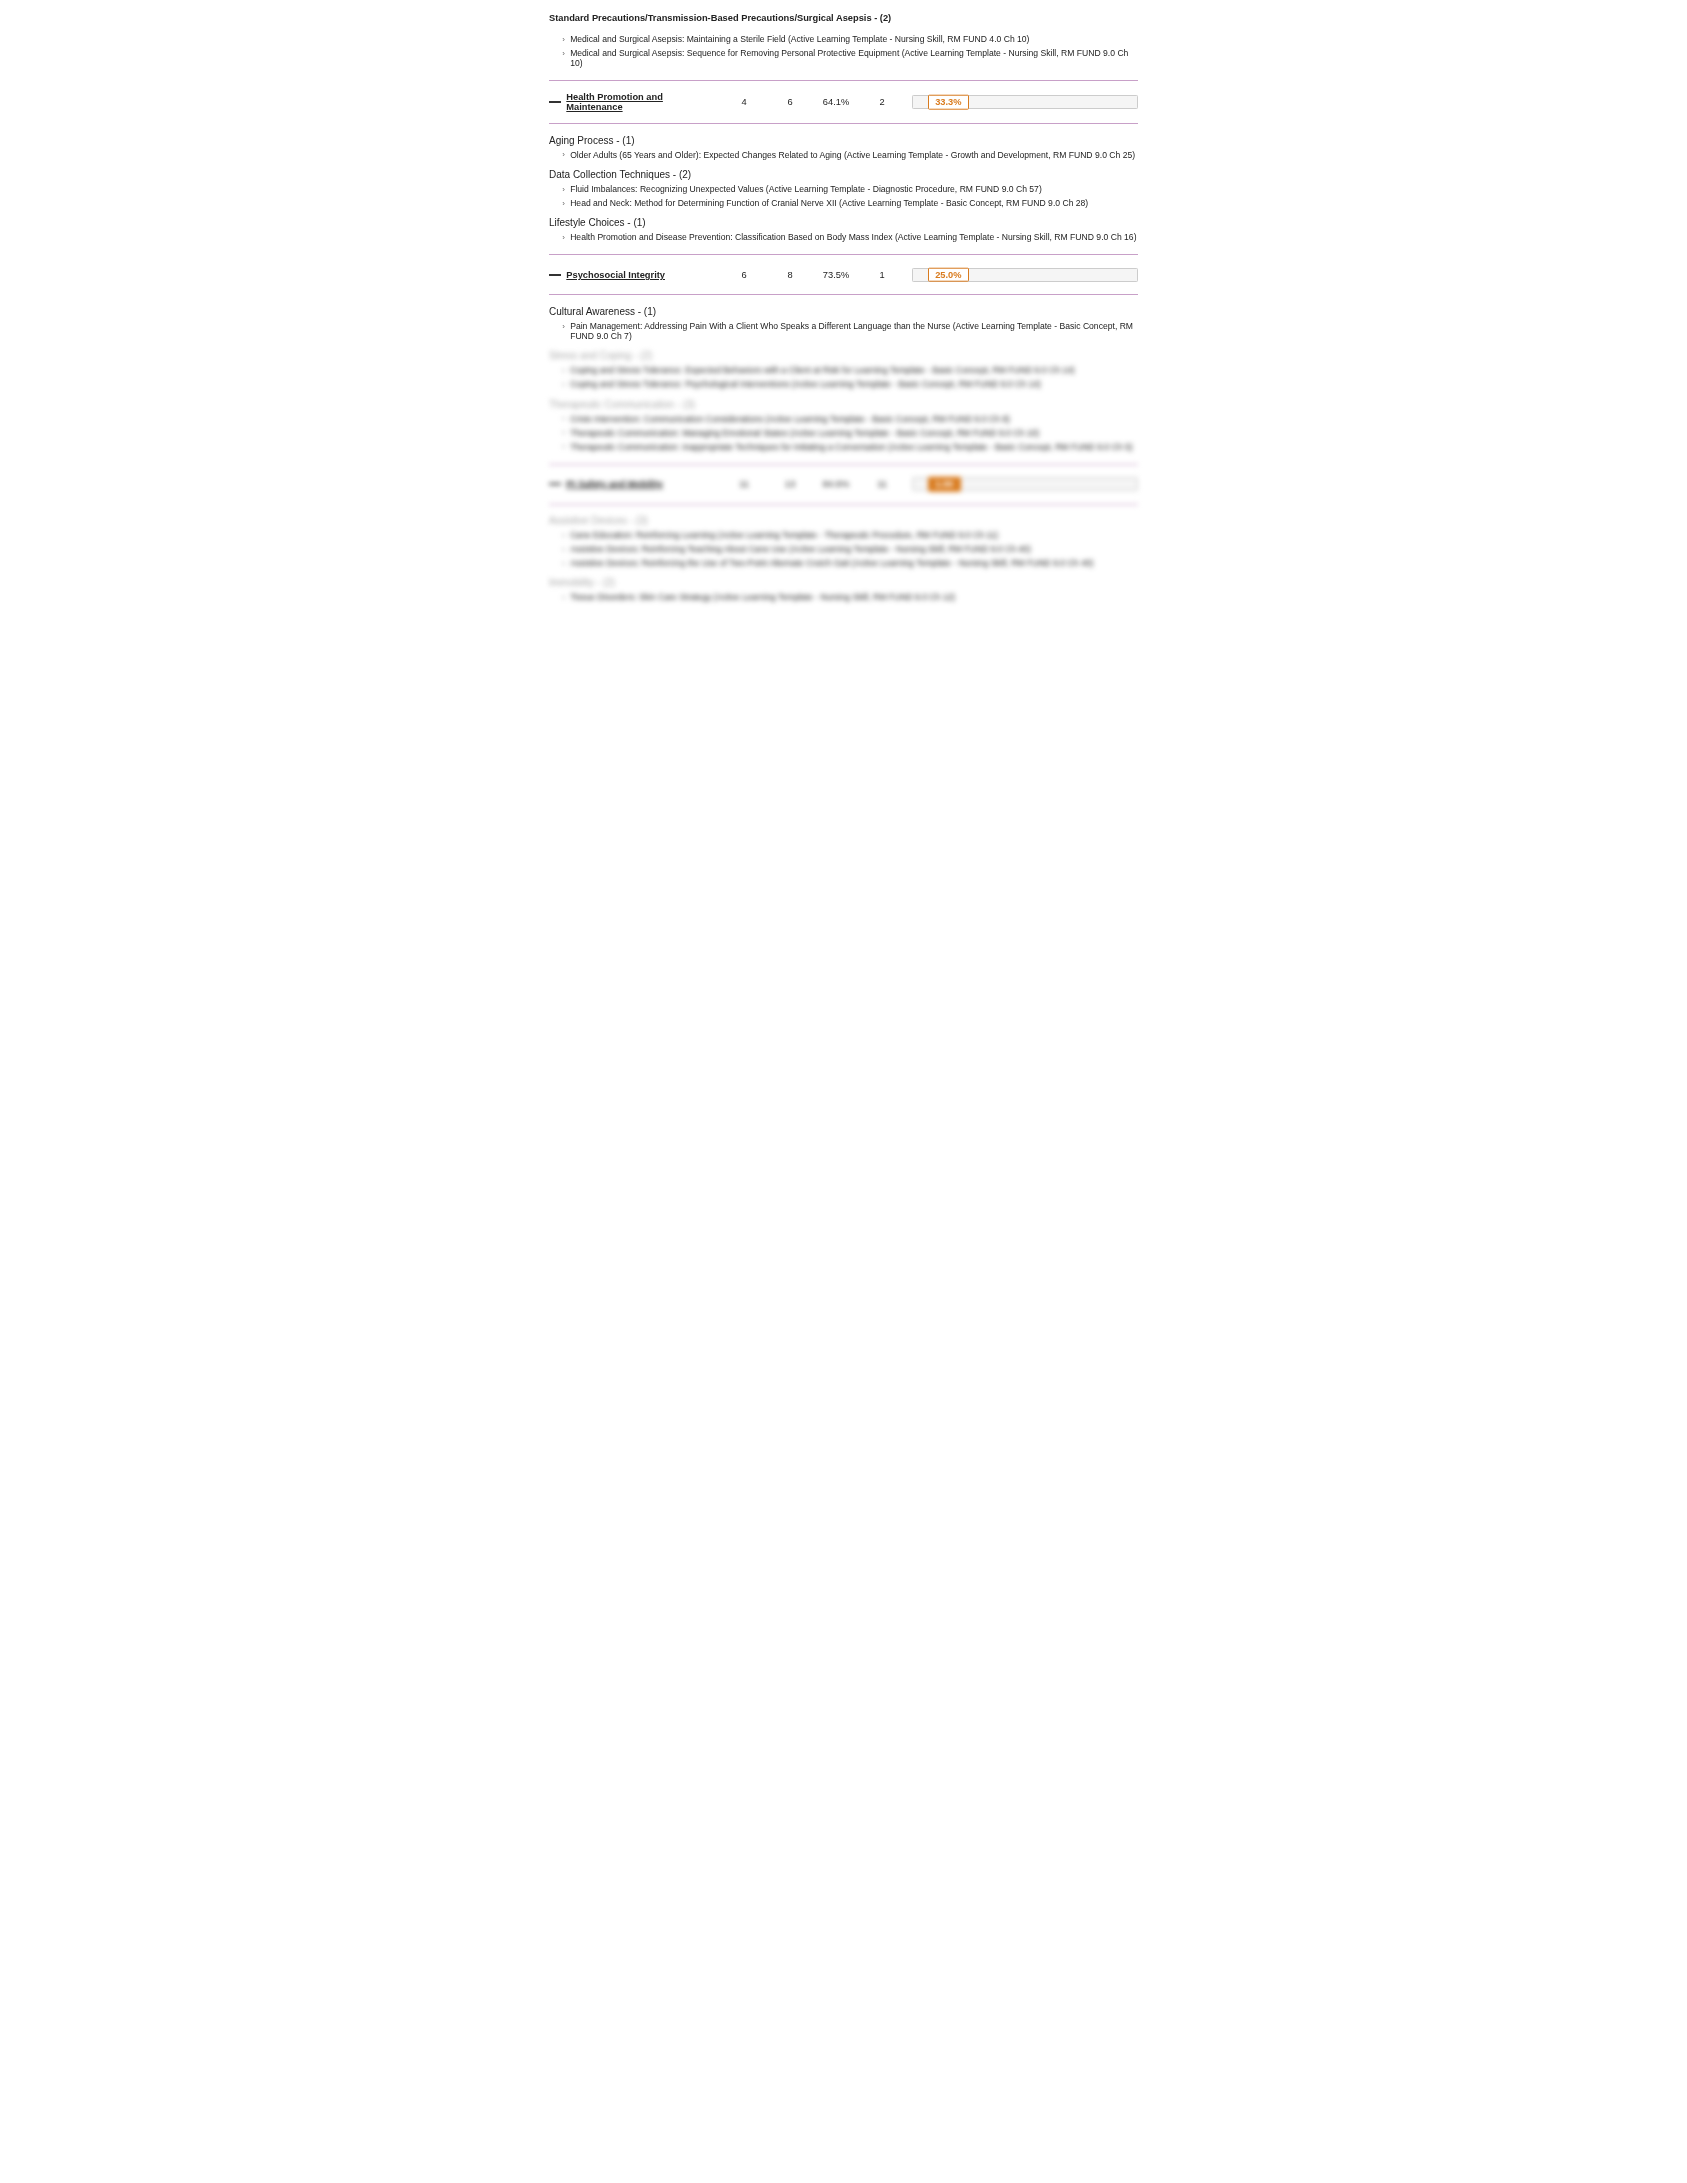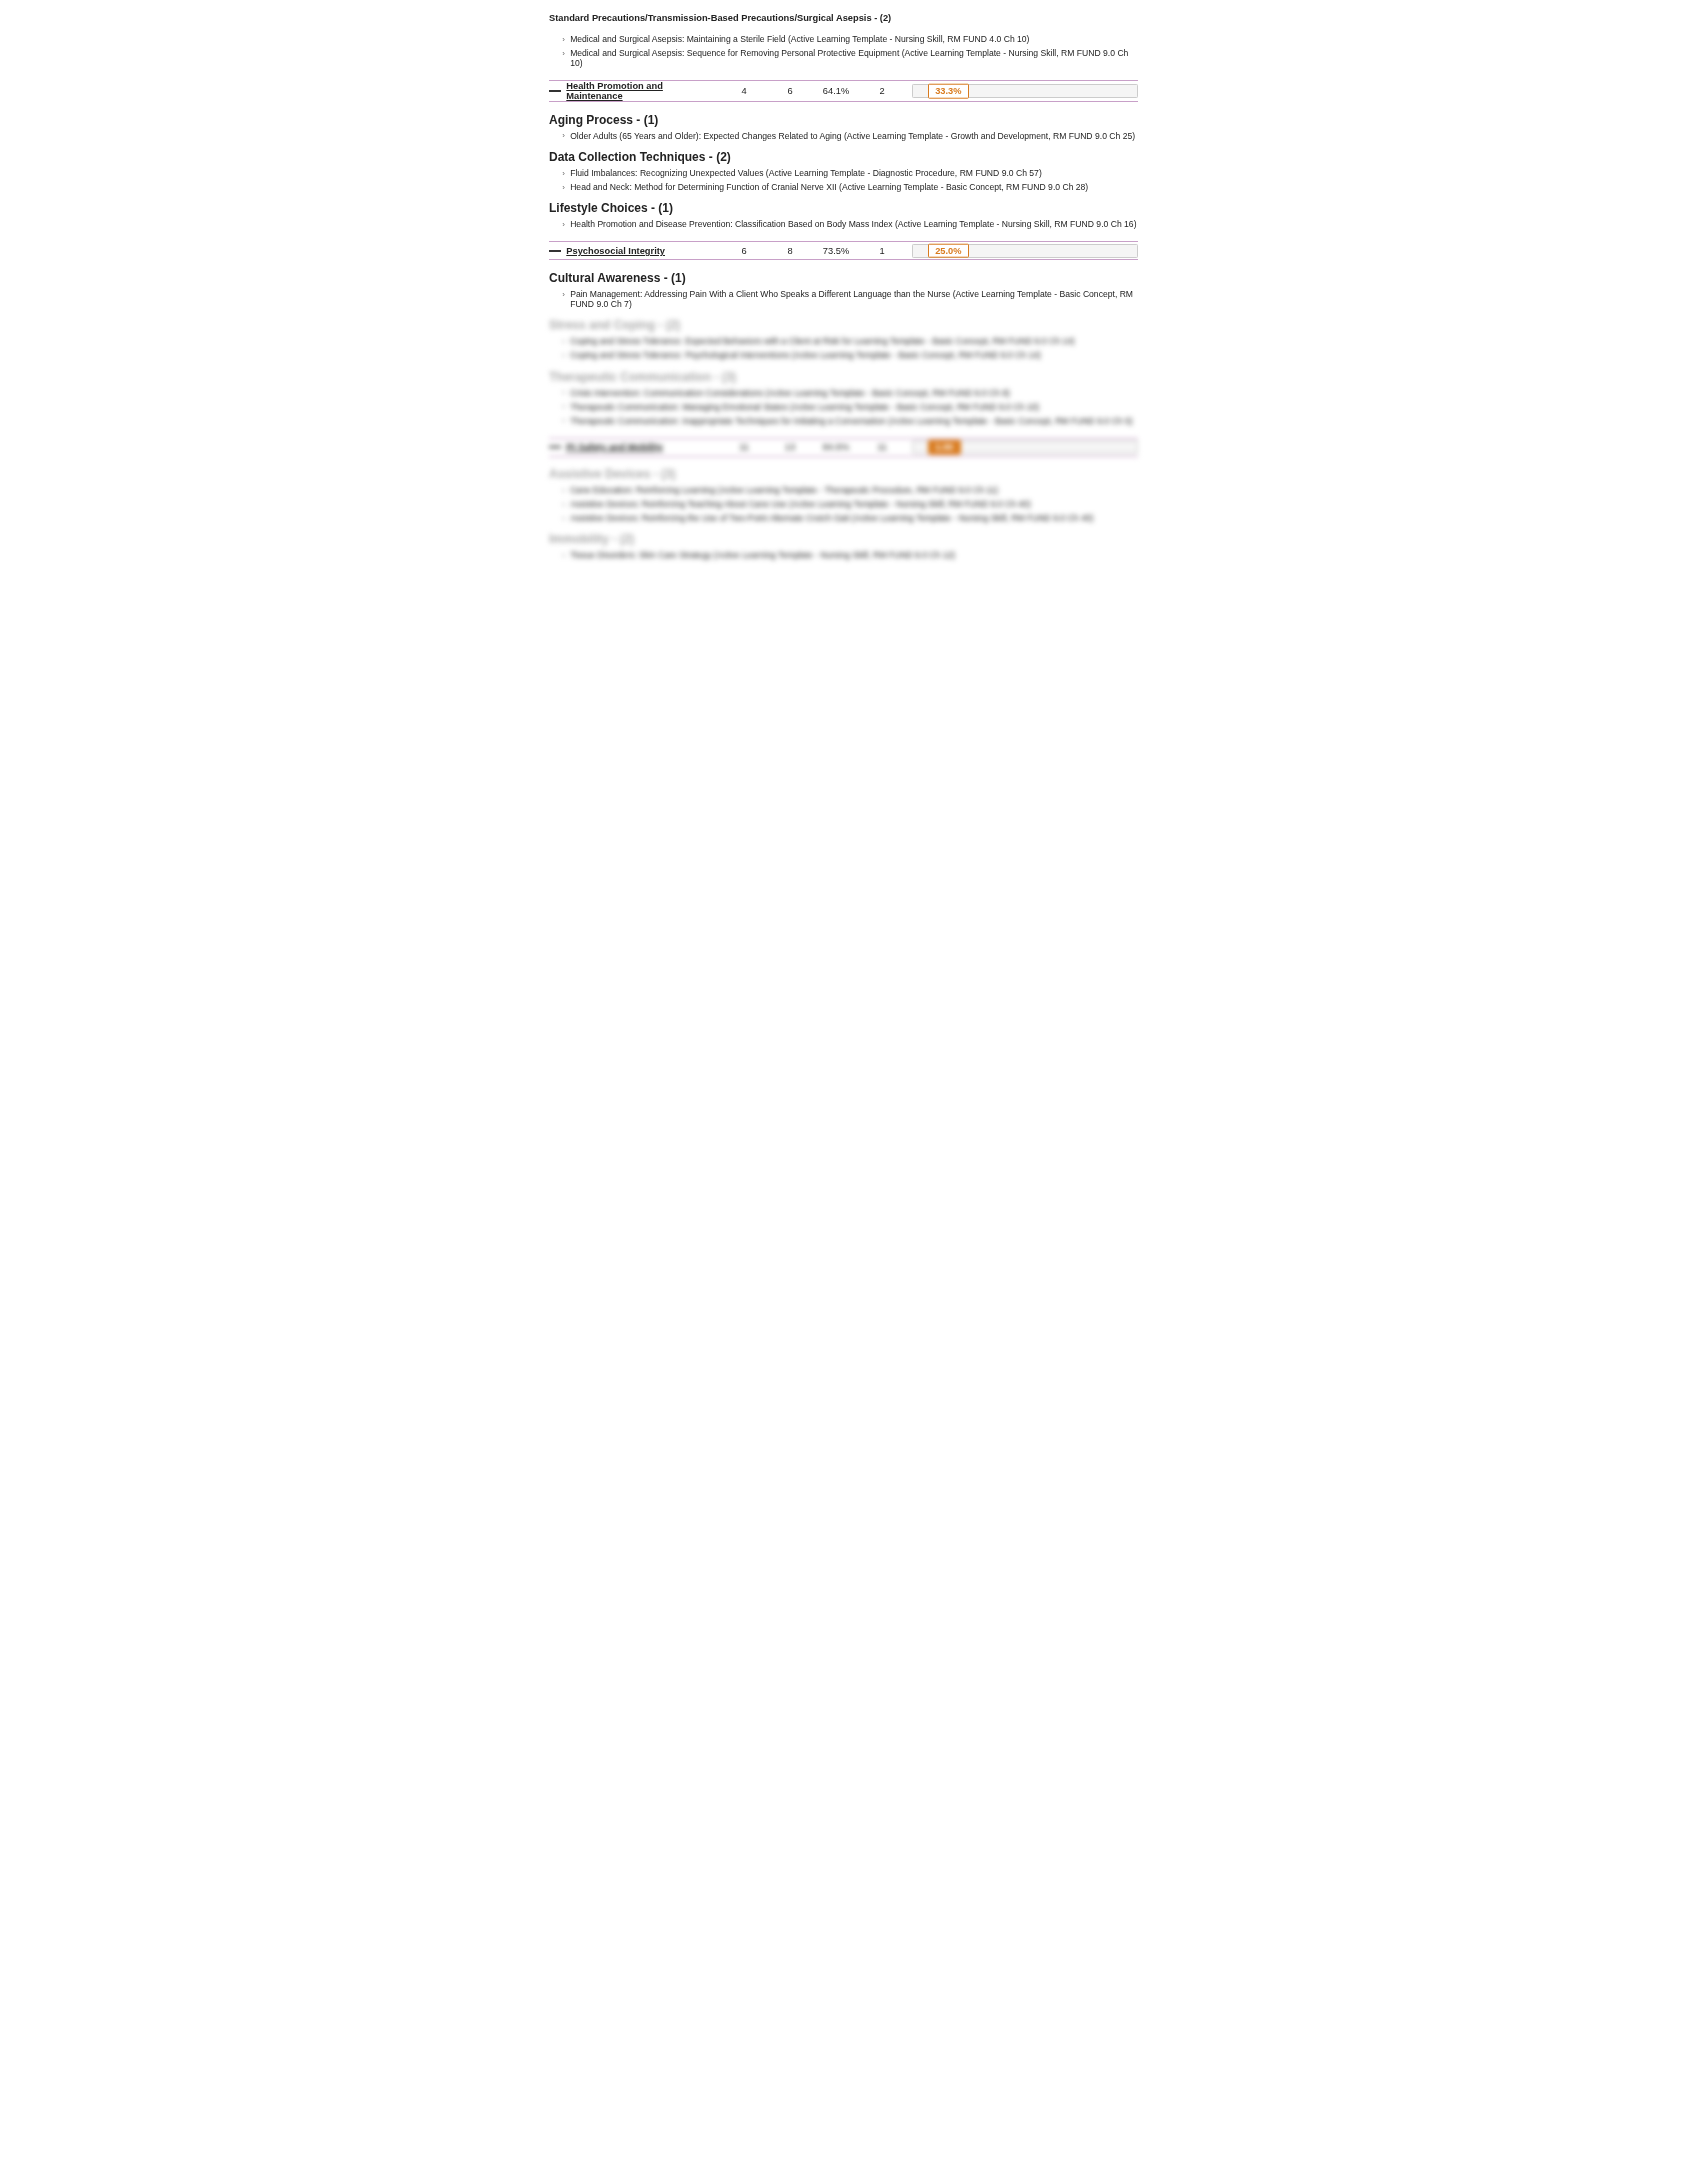--- a/index.html
+++ b/index.html
@@ -35,21 +35,21 @@
       font-size: 8px;
       margin-top: 0.7px;
     }
 
     
     .category-row {
       display: flex;
       align-items: center;
       border-top: 0.7px solid #c8a0c8;
       border-bottom: 0.7px solid #c8a0c8;
-      padding: 0 0;
+      padding: 11px 0;
       margin: 12px 0 10.6px 0;
     }
     .category-row-left {
       display: flex;
       align-items: center;
       flex: 0 0 172px;
     }
     .category-row-dash {
       width: 12px;
       height: 2px;
@@ -74,22 +74,22 @@
       min-width: 46px;
       font-size: 9.3px;
       color: #222;
     }
 
     
     .sub-section {
       margin-bottom: 9.3px;
     }
     .sub-section-title {
-      font-weight: bold;
-      font-size: 12px;
+      font-weight: normal;
+      font-size: 10px;
       margin-bottom: 4px;
     }
 
     
     .blurred {
       filter: blur(2.6px);
       user-select: none;
       color: #aaa;
     }
 

